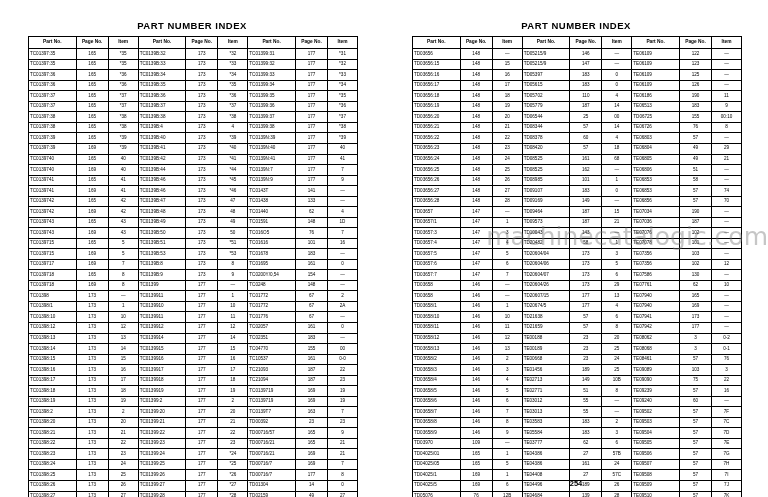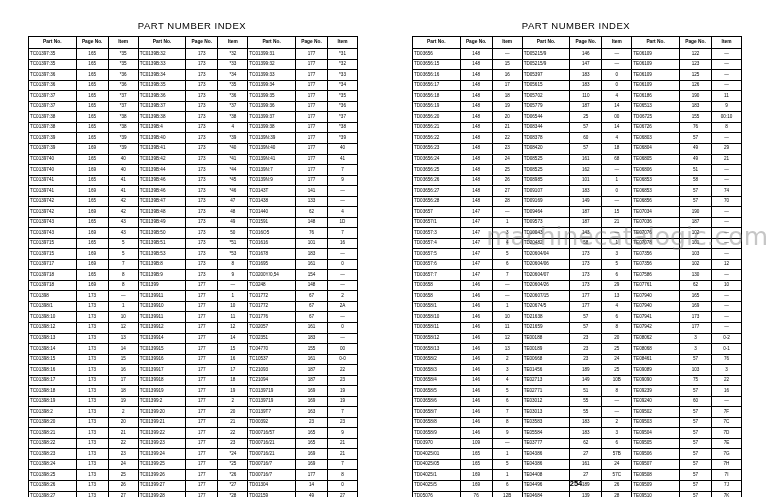--- a/index.html
+++ b/index.html
@@ -32,21 +32,21 @@
   .sheet.left { left: 0; }
   .sheet.right { left: 384px; }
 
   .sheet-title {
     position: absolute;
     top: 20px;
     left: 0;
     width: 384px;
     text-align: center;
     font-size: 9.5px;
-    font-weight: normal;
+    font-weight: bold;
     letter-spacing: 0.5px;
   }
 
   .table-wrap {
     position: absolute;
     top: 36px;
     left: 28px;
     width: 330px;
   }
   .sheet.right .table-wrap {

